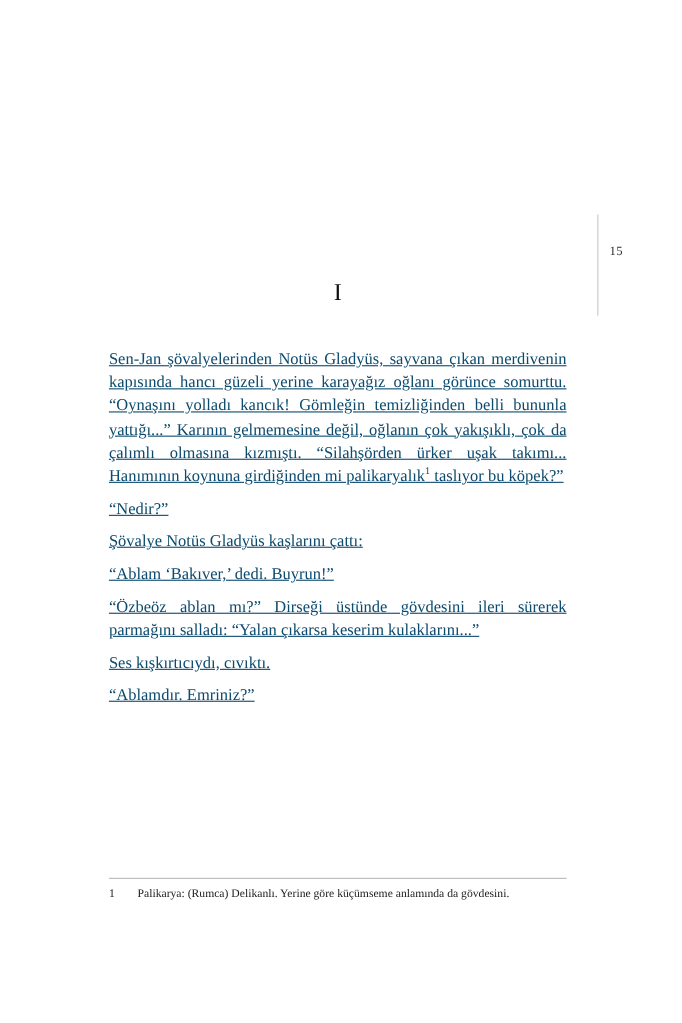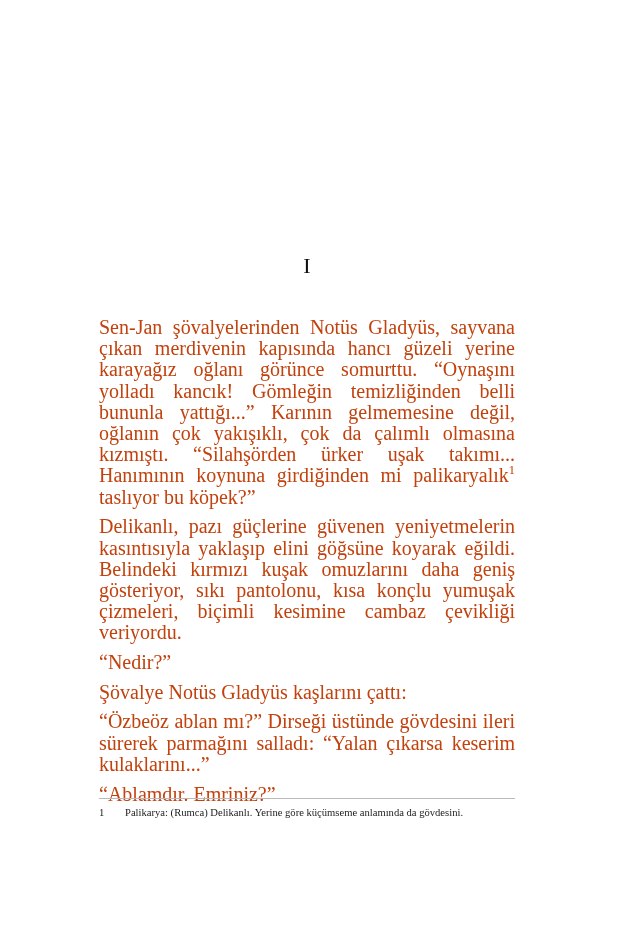--- a/index.html
+++ b/index.html
@@ -63,26 +63,27 @@
   
   .text-column {
     position: absolute;
     left: 99px;
     top: 317px;
     width: 416px;
   }
 
   .para {
     margin: 0 0 8.5px 0;
-    font-size: 20px;
+    font-size: 15px;
     line-height: 21.2px;
     text-align: justify;
     text-justify: inter-word;
     hyphens: manual;
-    color: #c2410c;
+    color: #0c4a6e;
+    text-decoration: underline;
   }
   .para:last-child {
     margin-bottom: 12px;
   }
   .para sup {
     font-size: 0.62em;
     vertical-align: super;
     line-height: 0;
   }
 
@@ -115,36 +116,41 @@
     flex: 1 1 auto;
     text-align: justify;
     hyphens: manual;
   }
 </style>
 </head>
 <body>
 
 <div class="page">
 
+  <div class="folio-block">
+    <div class="folio-rule"></div>
+    <div class="folio-number">15</div>
+  </div>
 
   <div class="chapter-numeral">I</div>
 
   <div class="text-column">
 
     <p class="para"><span>Sen-Jan şövalyelerinden Notüs Gladyüs, sayvana çıkan merdivenin kapısında hancı güzeli yerine karayağız oğlanı görünce somurttu. “Oynaşını yolladı kancık! Gömleğin temizliğinden belli bununla yattığı...” Karının gelmemesine değil, oğlanın çok yakışıklı, çok da çalımlı olmasına kızmıştı. “Silahşörden ürker uşak takımı... Hanımının koynuna girdiğinden mi palikaryalık</span><sup>1</sup><span> taslıyor bu köpek?”</span></p>
 
-    <p class="para">Delikanlı, pazı güçlerine güvenen yeniyetmelerin kasıntısıyla yaklaşıp elini göğsüne koyarak eğildi. Belindeki kırmızı kuşak omuzlarını daha geniş gösteriyor, sıkı pantolonu, kısa konçlu yumuşak çizmeleri, biçimli kesimine cambaz çevikliği veriyordu.</p>
 
     <p class="para">“Nedir?”</p>
 
     <p class="para">Şövalye Notüs Gladyüs kaşlarını çattı:</p>
 
+    <p class="para">“Ablam ‘Bakıver,’ dedi. Buyrun!”</p>
 
     <p class="para">“Özbeöz ablan mı?” Dirseği üstünde gövdesini ileri sürerek parmağını salladı: “Yalan çıkarsa keserim kulaklarını...”</p>
 
+    <p class="para">Ses kışkırtıcıydı, cıvıktı.</p>
 
 
     <p class="para">“Ablamdır. Emriniz?”</p>
 
   </div>
 
   <div class="footnote-block">
     <div class="footnote-rule"></div>
     <div class="footnote-item">
       <span class="footnote-marker">1</span>

